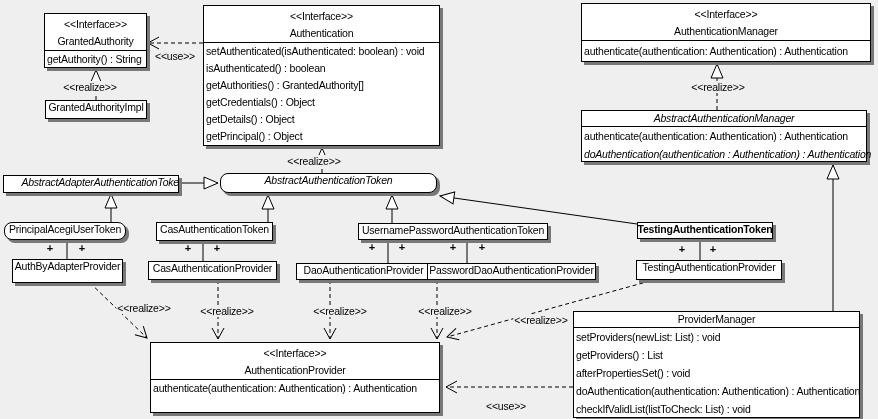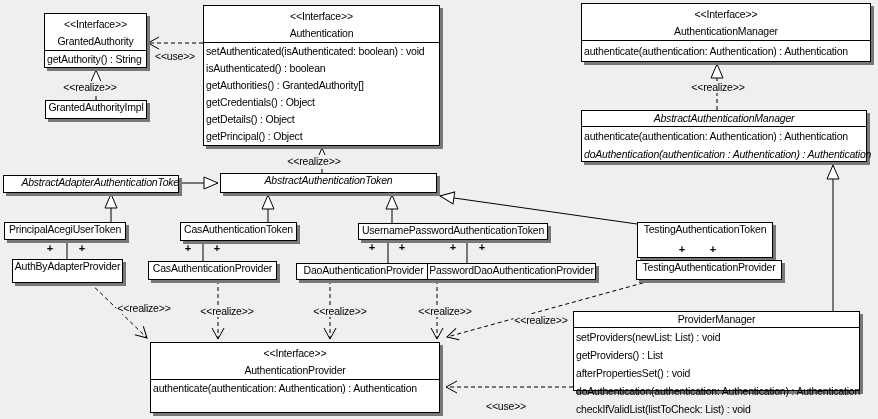--- a/index.html
+++ b/index.html
@@ -120,71 +120,71 @@
     <div class="methods">
       <div class="m spill">authenticate(authentication: Authentication) : Authentication</div>
       <div class="m spill it">doAuthentication(authentication : Authentication) : Authentication</div>
     </div>
   </div>
 
   <div class="cls simple it" style="left:3px;top:175px;width:176px;height:18px;padding-left:24px;">
     <span>AbstractAdapterAuthenticationToken</span>
   </div>
 
-  <div class="cls simple it" style="left:220px;top:173px;width:217px;height:20px;">
+  <div class="cls simple it" style="left:220px;top:173px;width:217px;height:20px;border-radius:8px;">
     <span>AbstractAuthenticationToken</span>
   </div>
 
-  <div class="cls simple" style="left:4px;top:222px;width:122px;height:18px;">
+  <div class="cls simple" style="left:4px;top:222px;width:122px;height:18px;border-radius:8px;">
     <span>PrincipalAcegiUserToken</span>
   </div>
 
   <div class="cls simple" style="left:12px;top:259px;width:111px;height:24px;">
     <span>AuthByAdapterProvider</span>
   </div>
 
-  <div class="cls simple" style="left:156px;top:222px;width:117px;height:19px;margin-left:24px;">
+  <div class="cls simple" style="left:156px;top:222px;width:117px;height:19px;">
     <span>CasAuthenticationToken</span>
   </div>
 
   <div class="cls simple" style="left:358px;top:223px;width:190px;height:17px;">
     <span>UsernamePasswordAuthenticationToken</span>
   </div>
 
   <div class="cls simple" style="left:148px;top:261px;width:129px;height:19px;">
     <span>CasAuthenticationProvider</span>
   </div>
 
   <div class="cls simple" style="left:296px;top:263px;width:135px;height:17px;">
     <span>DaoAuthenticationProvider</span>
   </div>
 
   <div class="cls simple" style="left:427px;top:263px;width:169px;height:17px;">
     <span>PasswordDaoAuthenticationProvider</span>
   </div>
 
-  <div class="cls simple" style="left:637px;top:222px;width:136px;height:36px;">
+  <div class="cls simple" style="left:637px;top:222px;width:136px;height:17px;font-weight:bold;">
     <span>TestingAuthenticationToken</span>
   </div>
 
   <div class="cls simple" style="left:636px;top:260px;width:146px;height:20px;">
     <span>TestingAuthenticationProvider</span>
   </div>
 
   <div class="cls lh165" style="left:150px;top:342px;width:290px;height:71px;">
     <div class="hdr">
       <div>&lt;&lt;Interface&gt;&gt;</div>
       <div>AuthenticationProvider</div>
     </div>
     <div class="methods">
       <div class="m">authenticate(authentication: Authentication) : Authentication</div>
     </div>
   </div>
 
-  <div class="cls lh18" style="left:573px;top:311px;width:287px;height:80px;">
+  <div class="cls lh18" style="left:573px;top:311px;width:287px;height:107px;">
     <div class="hdr" style="padding-top:0;">
       <div style="line-height:15px;">ProviderManager</div>
     </div>
     <div class="methods">
       <div class="m">setProviders(newList: List) : void</div>
       <div class="m">getProviders() : List</div>
       <div class="m">afterPropertiesSet() : void</div>
       <div class="m spill">doAuthentication(authentication: Authentication) : Authentication</div>
       <div class="m">checkIfValidList(listToCheck: List) : void</div>
     </div>

